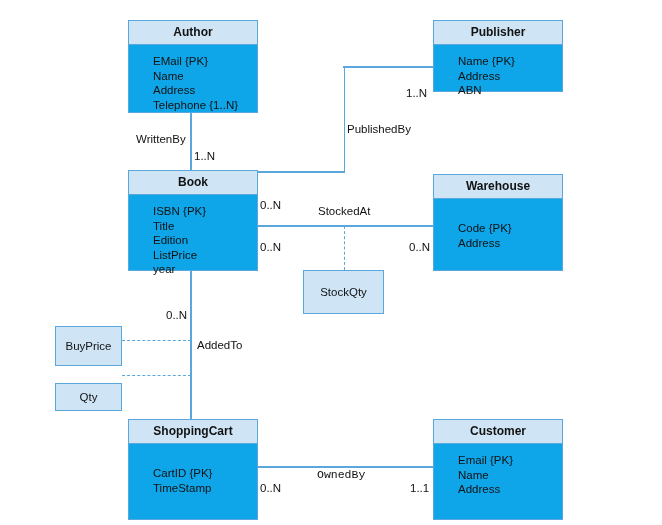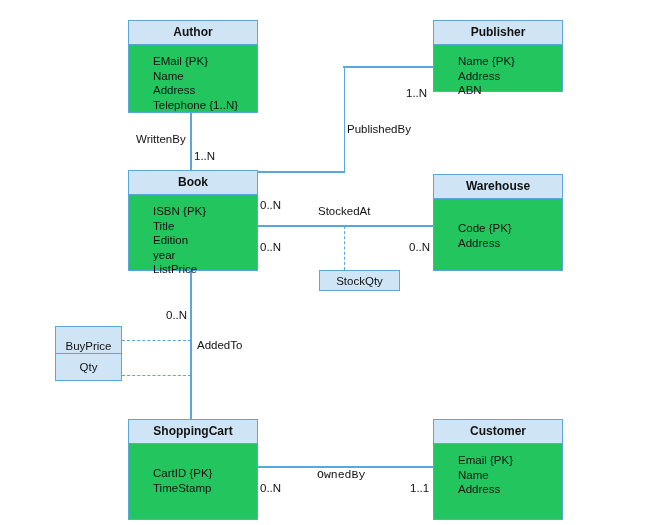--- a/index.html
+++ b/index.html
@@ -15,21 +15,21 @@
     width: 662px;
     height: 525px;
     background: #ffffff;
     overflow: hidden;
   }
 
   
   .entity {
     position: absolute;
     box-sizing: border-box;
-    background: #22c55e;
+    background: #0ea5e9;
     border: 1.5px solid #5aa7dc;
     z-index: 5;
   }
   .entity-title {
     box-sizing: border-box;
     height: 24px;
     line-height: 23px;
     text-align: center;
     font-size: 12px;
     font-weight: bold;
@@ -147,42 +147,42 @@
       <span class="attr">ABN</span>
     </div>
   </div>
 
   <div class="entity" style="left:128px; top:170px; width:130px; height:101px;">
     <div class="entity-title">Book</div>
     <div class="entity-attrs">
       <span class="attr">ISBN {PK}</span>
       <span class="attr">Title</span>
       <span class="attr">Edition</span>
+      <span class="attr">ListPrice</span>
       <span class="attr">year</span>
-      <span class="attr">ListPrice</span>
     </div>
   </div>
 
   <div class="entity" style="left:433px; top:174px; width:130px; height:97px;">
     <div class="entity-title">Warehouse</div>
     <div class="entity-attrs pad-lower">
       <span class="attr">Code {PK}</span>
       <span class="attr">Address</span>
     </div>
   </div>
 
-  <div class="assoc-box" style="left:303px; top:270px; width:81px; height:21px;margin-left:16px;">
+  <div class="assoc-box" style="left:303px; top:270px; width:81px; height:44px;">
     <span>StockQty</span>
   </div>
 
   <div class="assoc-box" style="left:55px; top:326px; width:67px; height:40px;">
     <span>BuyPrice</span>
   </div>
 
-  <div class="assoc-box" style="left:55px; top:353px; width:67px; height:28px;">
+  <div class="assoc-box" style="left:55px; top:383px; width:67px; height:28px;">
     <span>Qty</span>
   </div>
 
   <div class="entity" style="left:128px; top:419px; width:130px; height:101px;">
     <div class="entity-title">ShoppingCart</div>
     <div class="entity-attrs pad-lower">
       <span class="attr">CartID {PK}</span>
       <span class="attr">TimeStamp</span>
     </div>
   </div>

